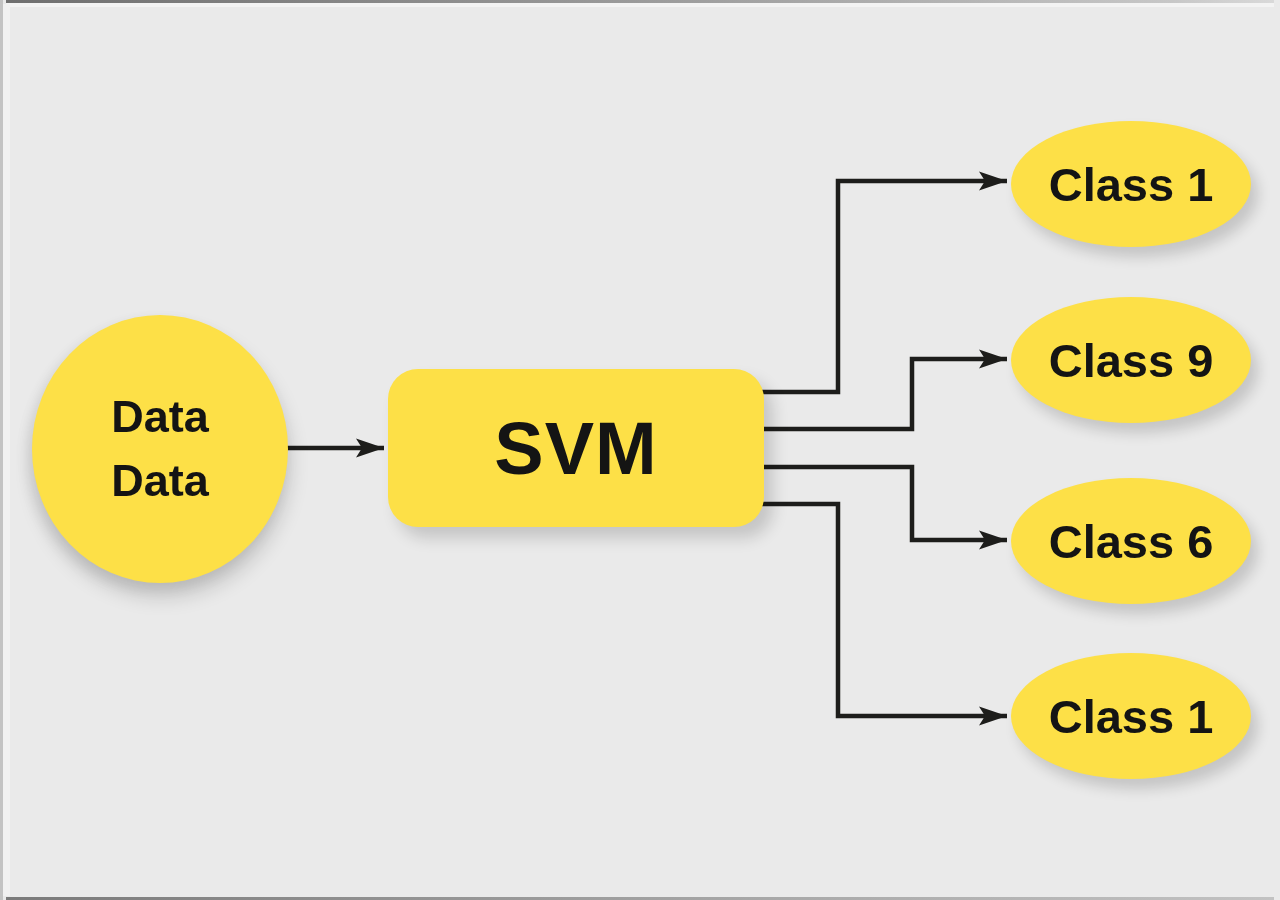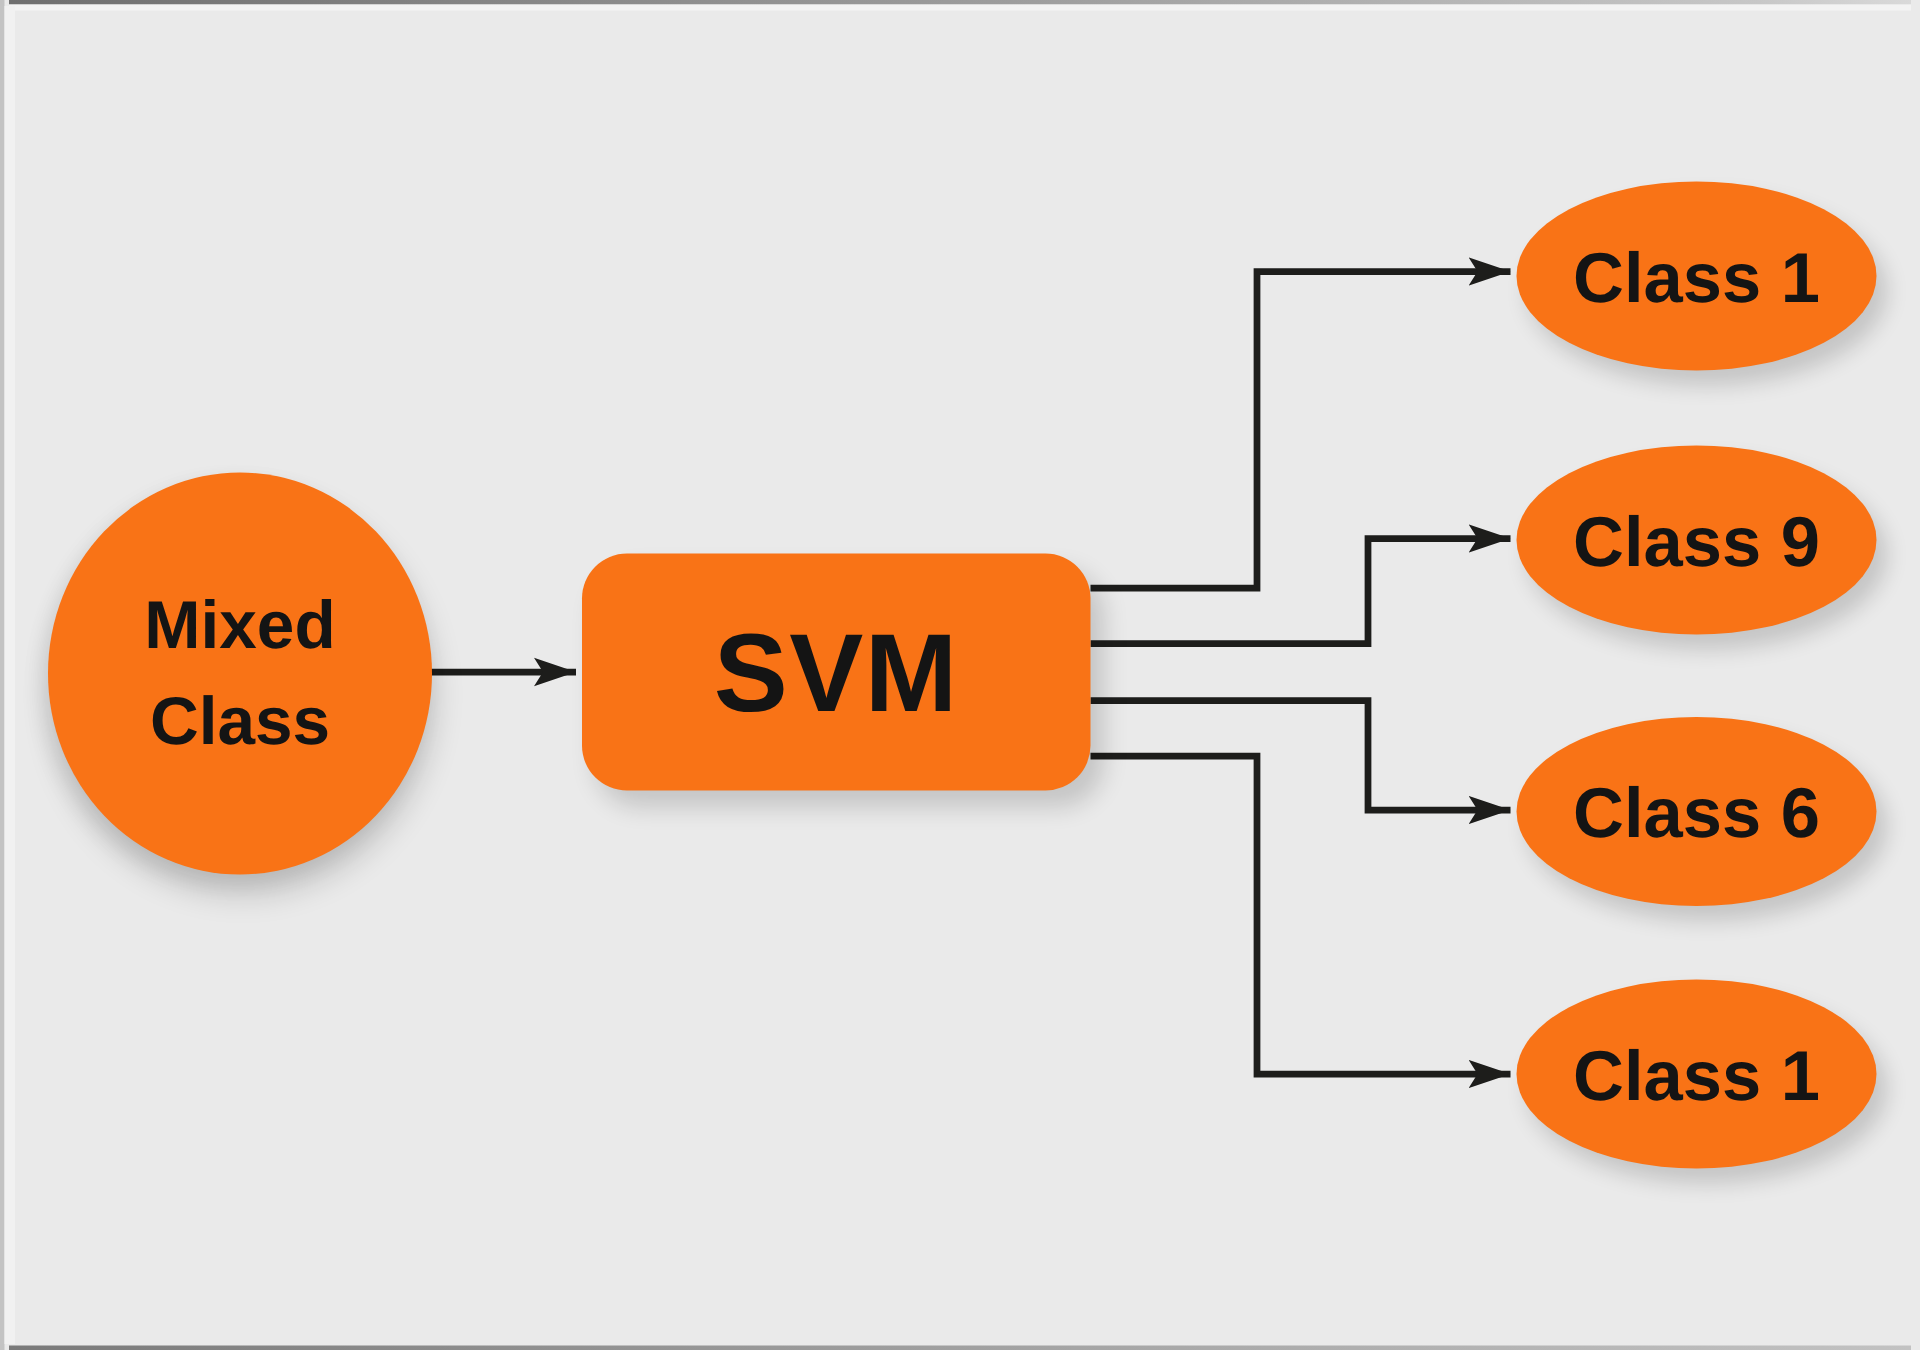--- a/index.html
+++ b/index.html
@@ -41,40 +41,40 @@
     position: absolute;
     left: 0; top: 0;
     width: 1280px; height: 900px;
   }
 
   .node {
     position: absolute;
     display: flex;
     align-items: center;
     justify-content: center;
-    background: #f97316;
+    background: #fde047;
     color: #141414;
     text-align: center;
   }
   .node-circle {
     left: 32px; top: 315px;
     width: 256px; height: 268px;
     border-radius: 50%;
     box-shadow: 2px 14px 20px rgba(0,0,0,0.16), -4px 6px 14px rgba(0,0,0,0.08);
   }
   .node-circle .label {
     font-size: 45px;
     font-weight: bold;
     line-height: 64px;
     width: 170px;
     letter-spacing: 0px;
   }
   .node-box {
     left: 388px; top: 369px;
-    width: 339px; height: 158px;
+    width: 376px; height: 158px;
     border-radius: 30px;
     box-shadow: 9px 11px 16px rgba(0,0,0,0.16);
   }
   .node-box .label {
     font-size: 74px;
     font-weight: bold;
     letter-spacing: 1px;
   }
   .node-ellipse {
     left: 1011px;
@@ -110,21 +110,21 @@
       </marker>
     </defs>
     <path d="M286,448 L384,448" fill="none" stroke="#1d1d1b" stroke-width="4.5" marker-end="url(#dart)"></path>
     <path d="M727,392 L838,392 L838,181 L1007,181" fill="none" stroke="#1d1d1b" stroke-width="4.5" marker-end="url(#dart)"></path>
     <path d="M727,429 L912,429 L912,359 L1007,359" fill="none" stroke="#1d1d1b" stroke-width="4.5" marker-end="url(#dart)"></path>
     <path d="M727,467 L912,467 L912,540 L1007,540" fill="none" stroke="#1d1d1b" stroke-width="4.5" marker-end="url(#dart)"></path>
     <path d="M727,504 L838,504 L838,716 L1007,716" fill="none" stroke="#1d1d1b" stroke-width="4.5" marker-end="url(#dart)"></path>
   </svg>
 
   <div class="node node-circle">
-    <span class="label">Mixed Class</span>
+    <span class="label">Data Data</span>
   </div>
 
   <div class="node node-box">
     <span class="label">SVM</span>
   </div>
 
   <div class="node node-ellipse ellipse-1">
     <span class="label">Class 1</span>
   </div>
 

